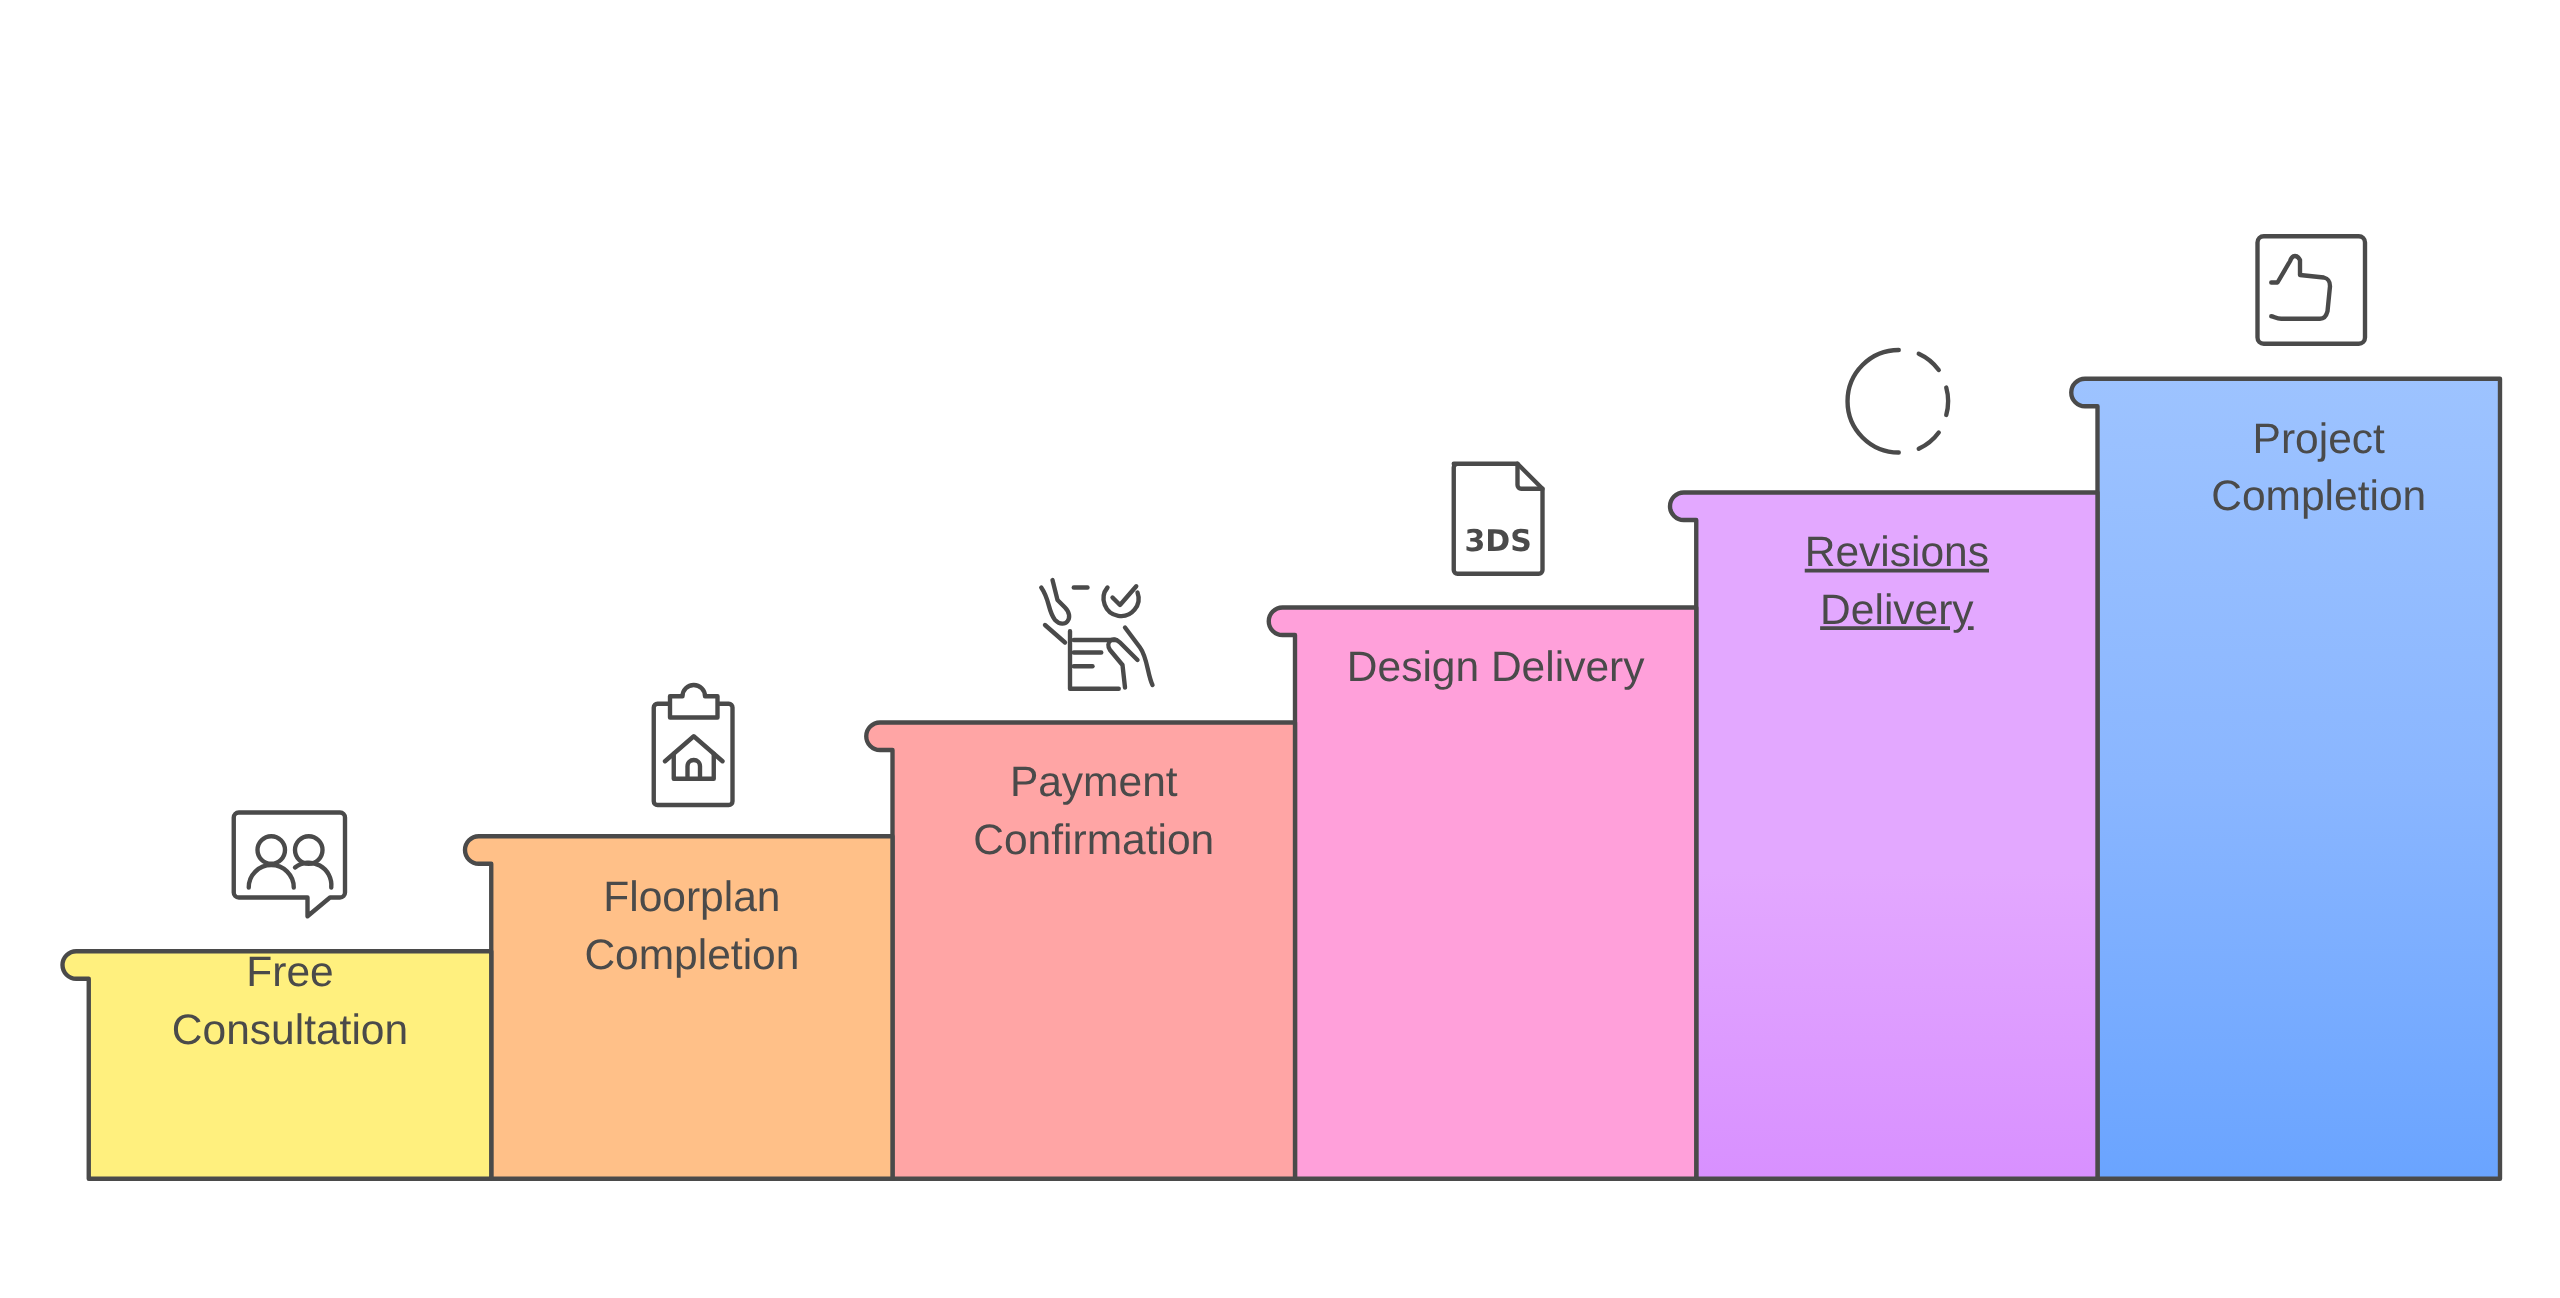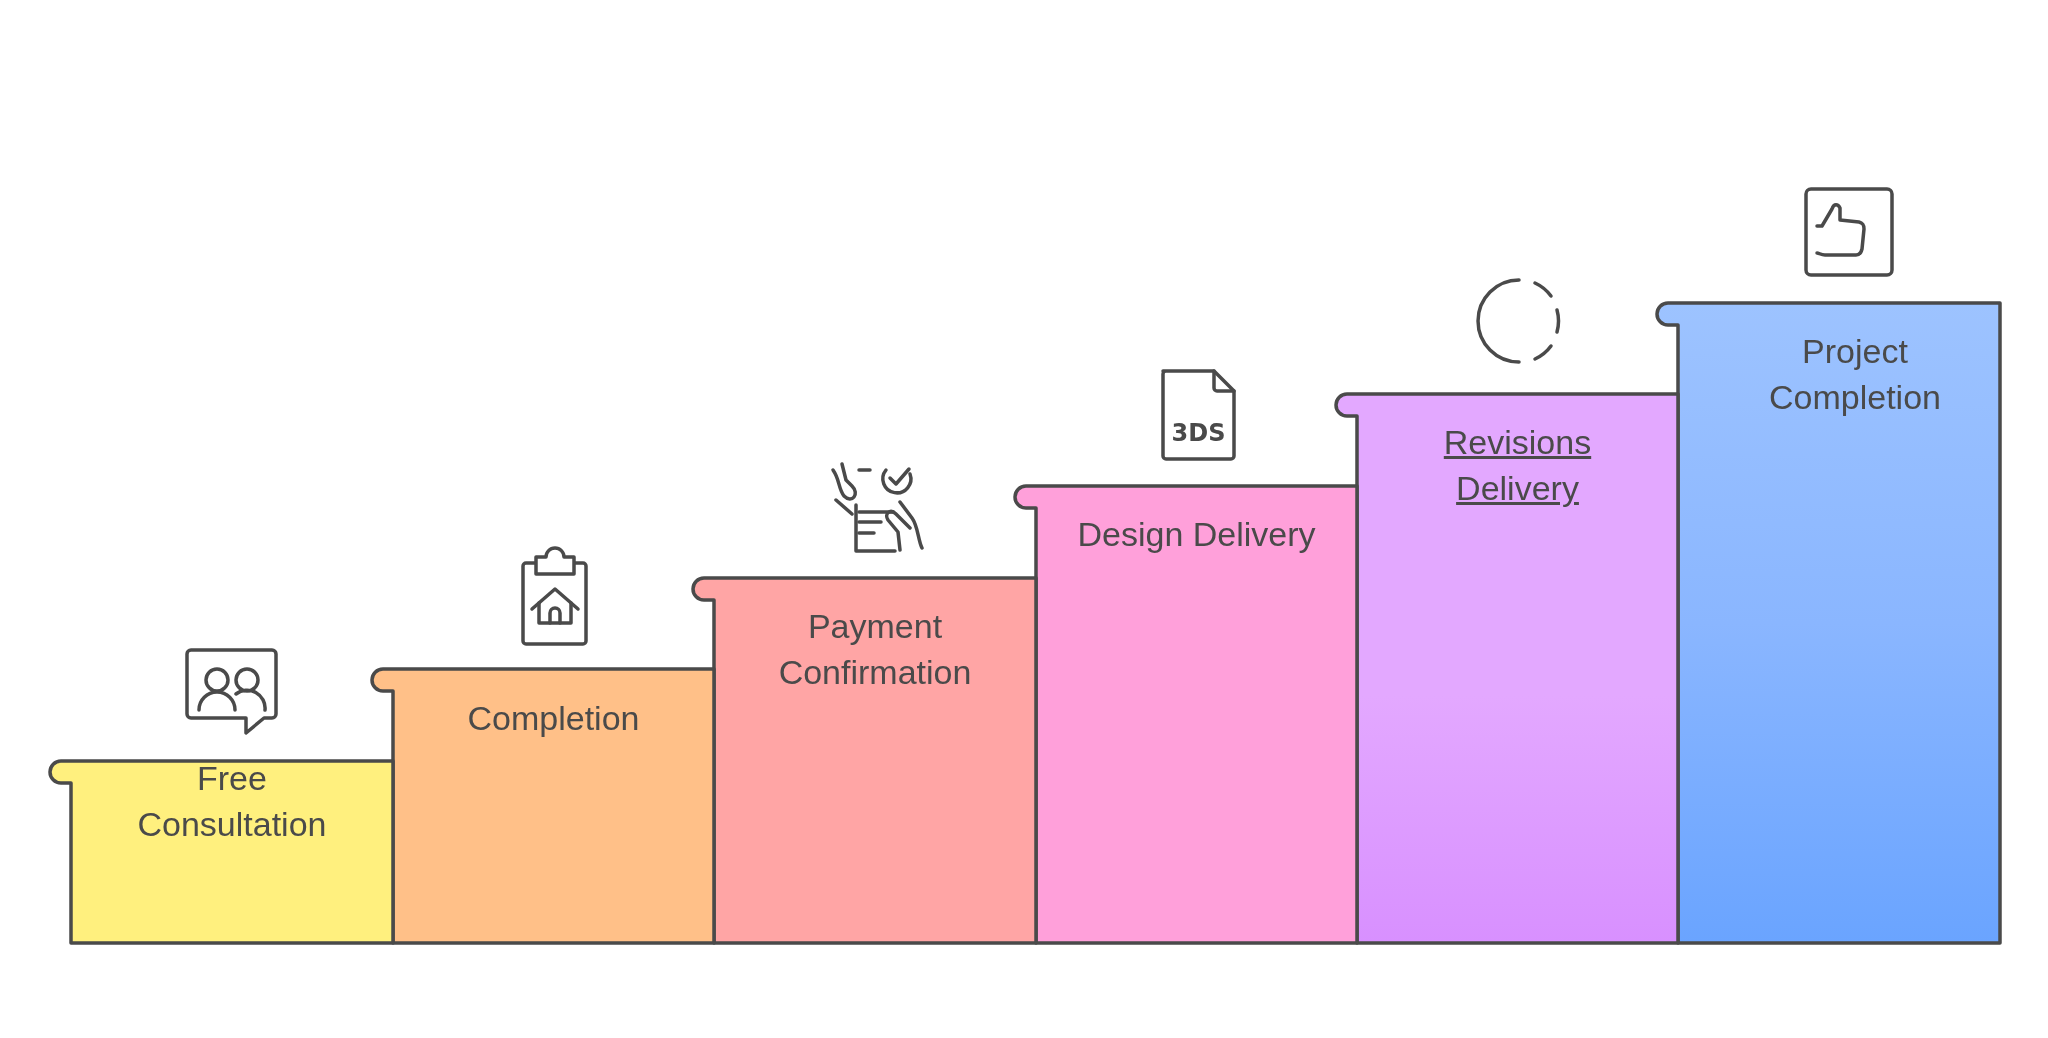--- a/index.html
+++ b/index.html
@@ -103,20 +103,21 @@
       <rect x="1806" y="189" width="86" height="86" rx="5"></rect>
       <path d="M1817,226 L1822,226 L1832,209 C1834,203 1838,204 1840,208 L1840,220 L1859,222 C1863,223 1864,225 1864,229 L1862,249 C1861,253 1859,255 1856,255 L1825,255 C1821,255 1819,253 1817,253"></path>
     </g>
   </svg>
 
   <div class="step-label" style="left:71px; top:755px; width:322px;">
     <div>Free</div>
     <div>Consultation</div>
   </div>
   <div class="step-label" style="left:393px; top:695px; width:321px;">
+    <div>Floorplan</div>
     <div>Completion</div>
   </div>
   <div class="step-label" style="left:714px; top:603px; width:322px;">
     <div>Payment</div>
     <div>Confirmation</div>
   </div>
   <div class="step-label" style="left:1036px; top:511px; width:321px;">
     <div>Design Delivery</div>
   </div>
   <div class="step-label" style="left:1357px; top:419px; width:321px;text-decoration:underline;">

